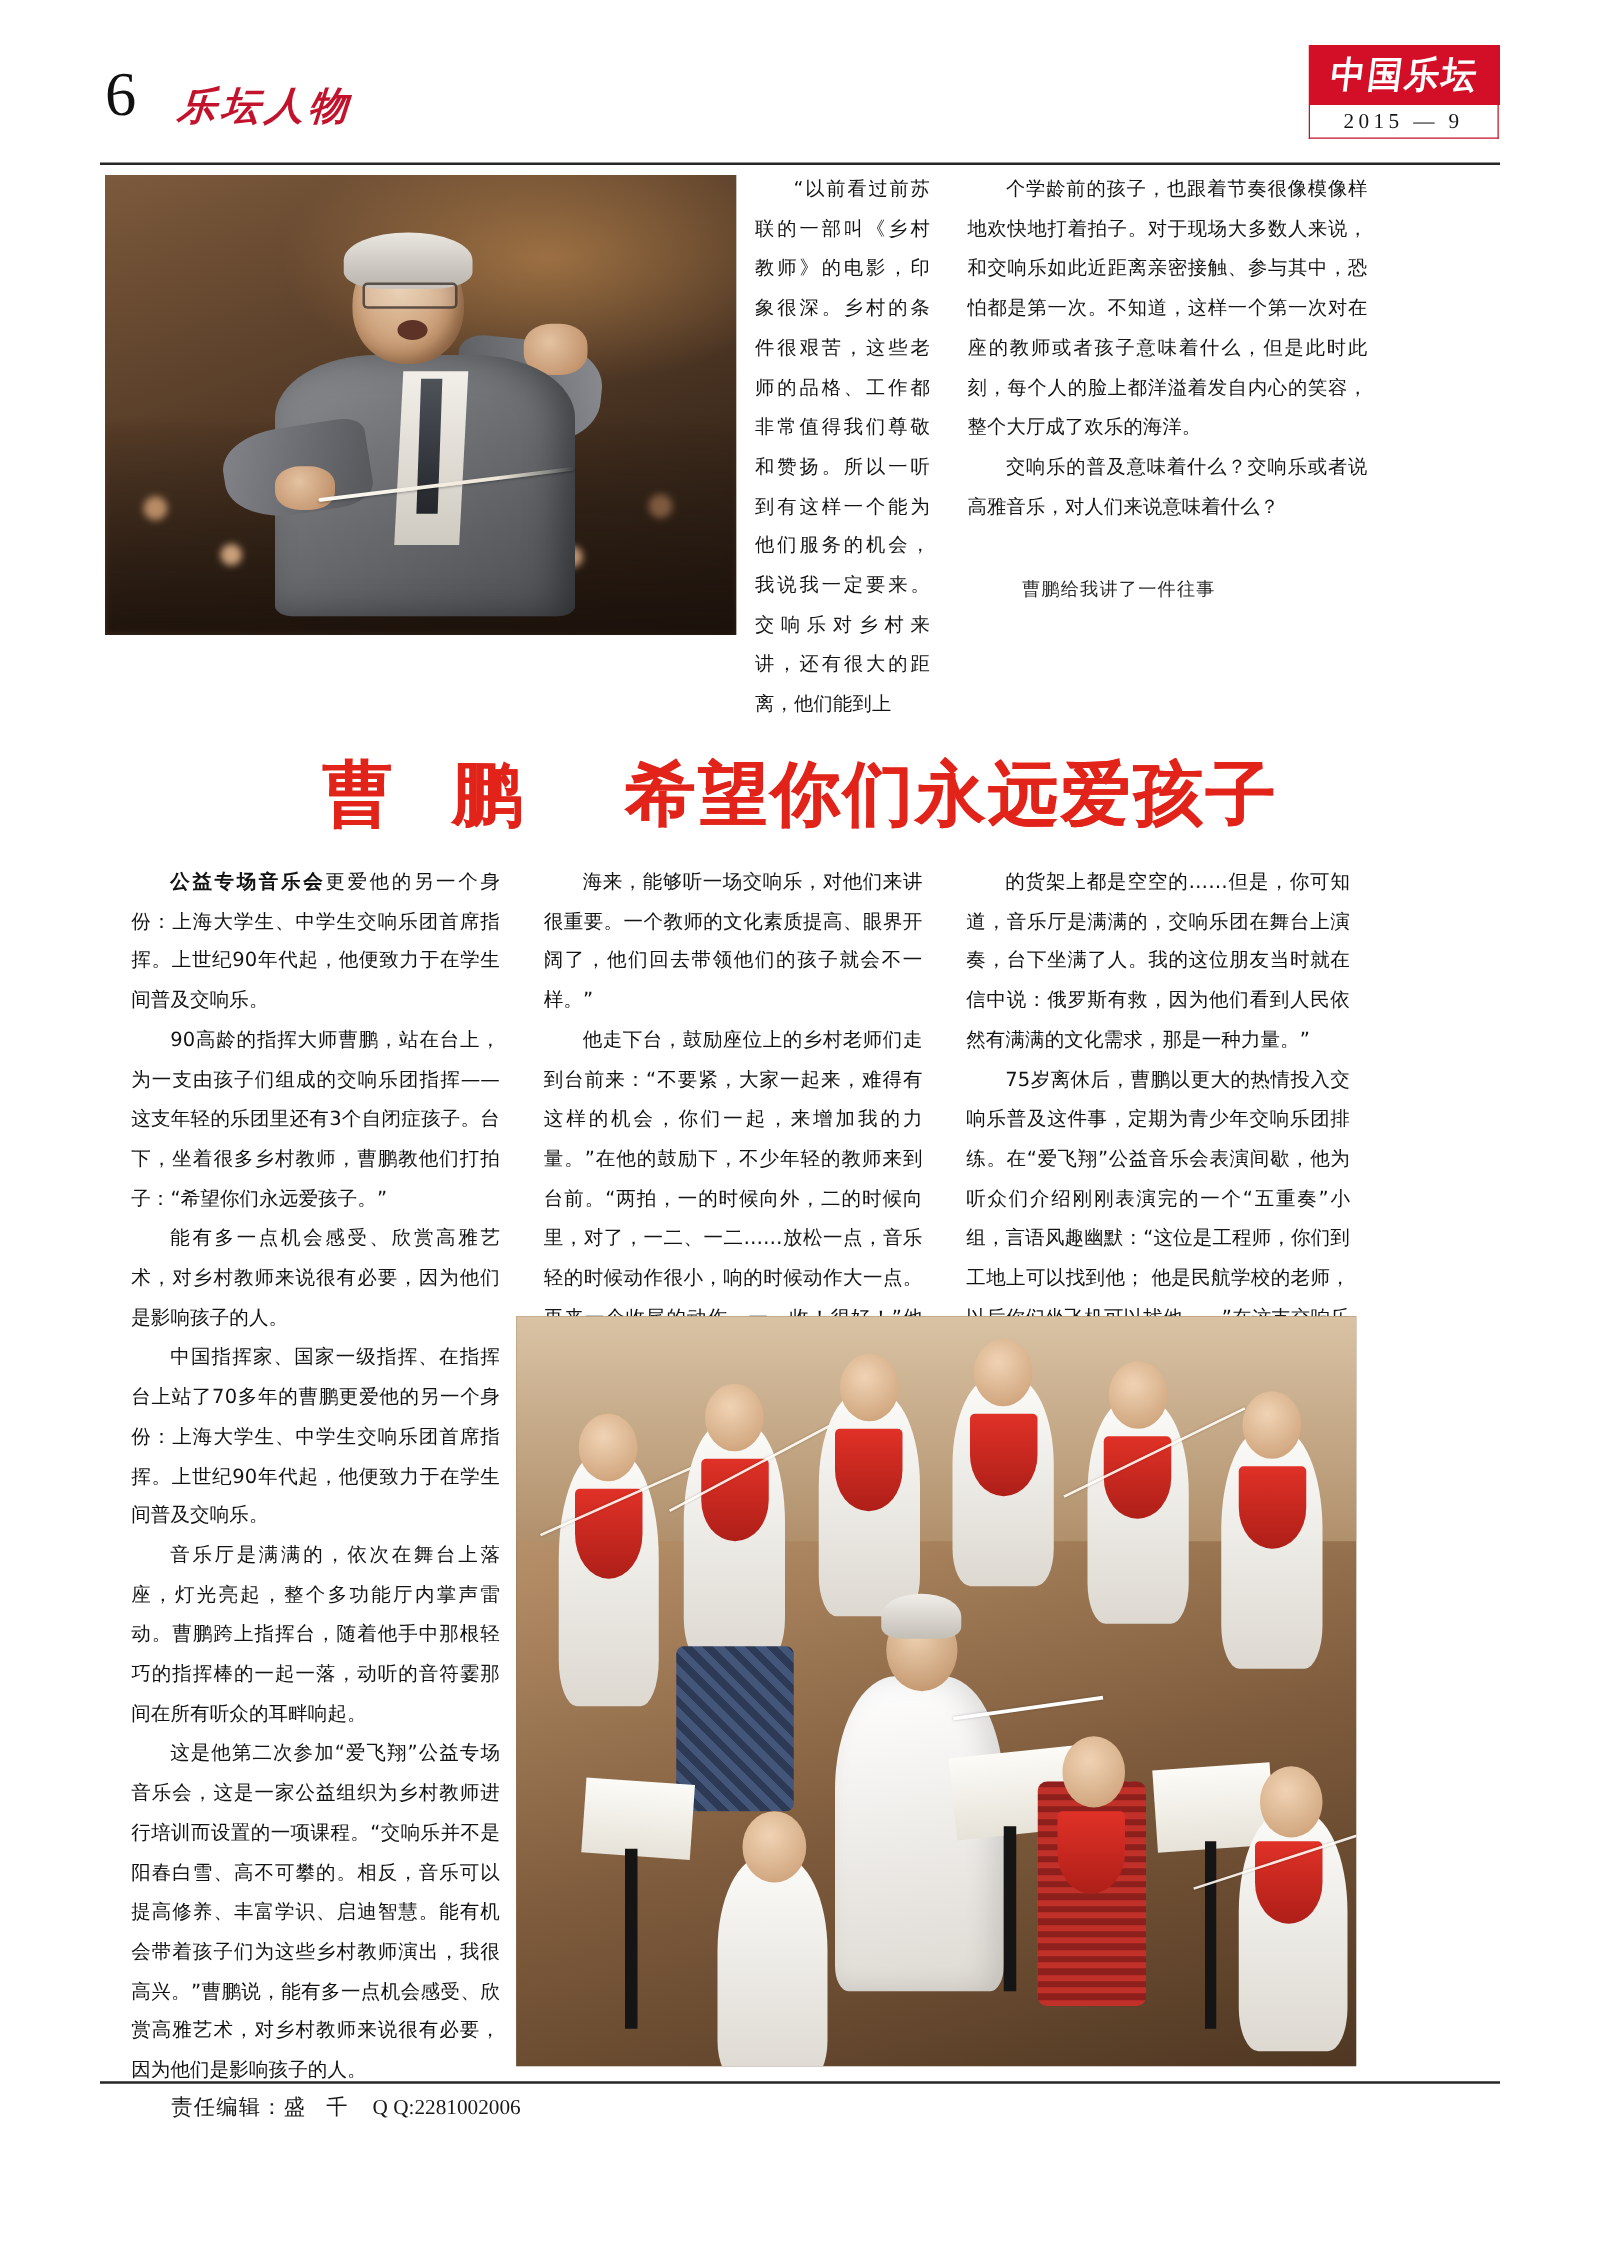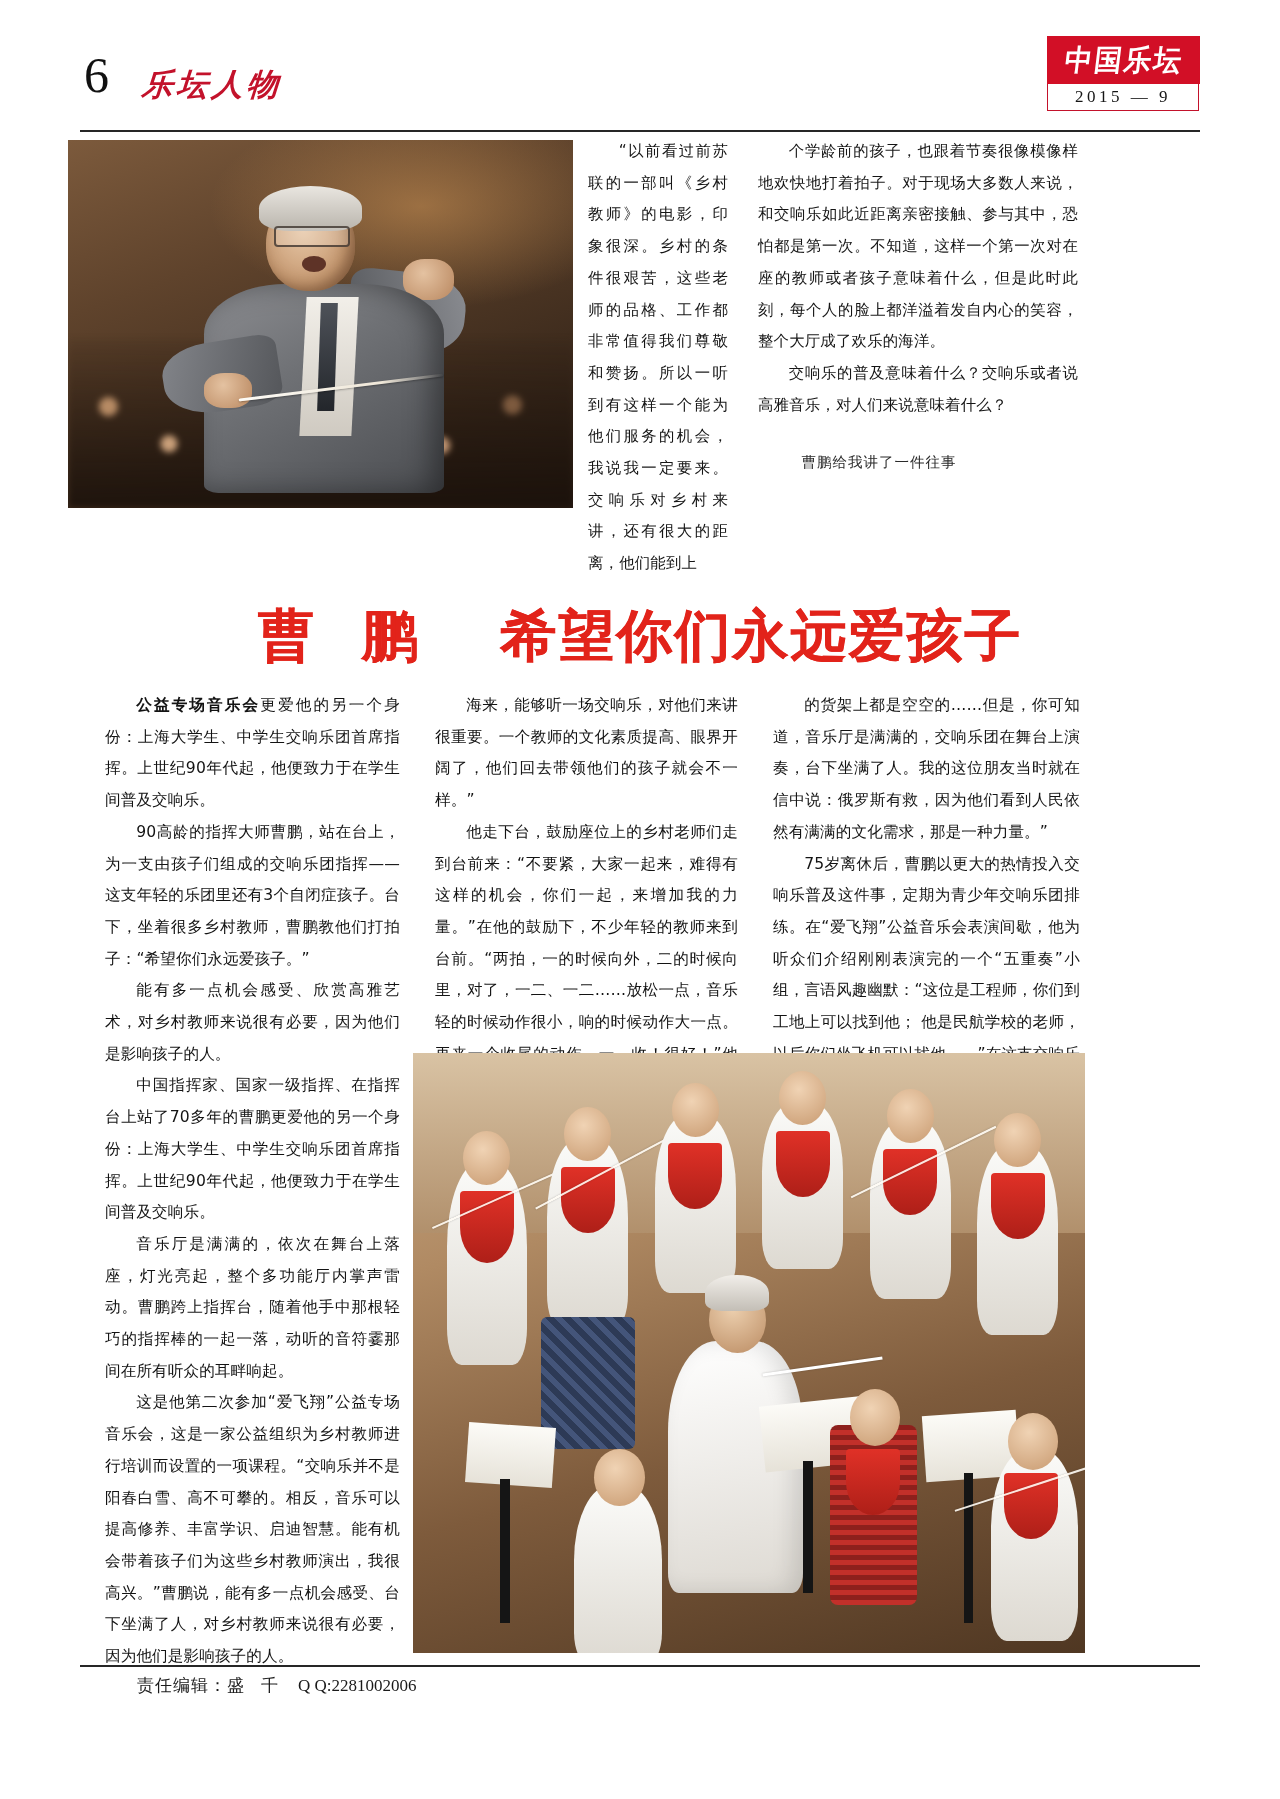--- a/index.html
+++ b/index.html
@@ -61,21 +61,21 @@
     white-space:nowrap;
   }
 
   .rule-top{
     position:absolute;left:80px;right:80px;top:130px;
     border-top:2.4px solid #262626;
   }
 
   
   .top-zone{
-    position:absolute;left:68px;top:140px;width:1120px;height:375px;text-decoration:underline;
+    position:absolute;left:84px;top:140px;width:1120px;height:375px;text-decoration:underline;
   }
   .photo-top{
     position:absolute;left:0;top:0;width:505px;height:368px;
     background:#3a2a20;overflow:hidden;
   }
 
   .topcol{
     position:absolute;top:-4px;width:140px;
     font-size:15.4px;line-height:31.7px;
     text-align:justify;text-justify:inter-ideograph;
@@ -263,38 +263,38 @@
       </div>
     </div>
 
     <div class="topcol" id="topcol-a">
       <p>“以前看过前苏联的一部叫《乡村教师》的电影，印象很深。乡村的条件很艰苦，这些老师的品格、工作都非常值得我们尊敬和赞扬。所以一听到有这样一个能为他们服务的机会，我说我一定要来。交响乐对乡村来讲，还有很大的距离，他们能到上</p>
     </div>
 
     <div class="topcol" id="topcol-b">
       <p>个学龄前的孩子，也跟着节奏很像模像样地欢快地打着拍子。对于现场大多数人来说，和交响乐如此近距离亲密接触、参与其中，恐怕都是第一次。不知道，这样一个第一次对在座的教师或者孩子意味着什么，但是此时此刻，每个人的脸上都洋溢着发自内心的笑容，整个大厅成了欢乐的海洋。</p>
       <p>交响乐的普及意味着什么？交响乐或者说高雅音乐，对人们来说意味着什么？</p>
-      <p class="kai" style="text-indent:3em;margin-top:26px;">曹鹏给我讲了一件往事</p>
+      <p class="kai" style="text-indent:3em;margin-top:36px;">曹鹏给我讲了一件往事</p>
     </div>
   </div>
 
   <div class="headline">
     <span class="nm">曹 鹏</span>
     <span style="display:inline-block;width:26px"></span>
     <span>希望你们永远爱孩子</span>
   </div>
 
   <div class="body-zone">
     <div class="bcol" id="bcol1">
         <p><span class="lead">公益专场音乐会</span>更爱他的另一个身份：上海大学生、中学生交响乐团首席指挥。上世纪90年代起，他便致力于在学生间普及交响乐。</p>
         <p>90高龄的指挥大师曹鹏，站在台上，为一支由孩子们组成的交响乐团指挥——这支年轻的乐团里还有3个自闭症孩子。台下，坐着很多乡村教师，曹鹏教他们打拍子：“希望你们永远爱孩子。”</p>
         <p>能有多一点机会感受、欣赏高雅艺术，对乡村教师来说很有必要，因为他们是影响孩子的人。</p>
         <p>中国指挥家、国家一级指挥、在指挥台上站了70多年的曹鹏更爱他的另一个身份：上海大学生、中学生交响乐团首席指挥。上世纪90年代起，他便致力于在学生间普及交响乐。</p>
         <p>音乐厅是满满的，依次在舞台上落座，灯光亮起，整个多功能厅内掌声雷动。曹鹏跨上指挥台，随着他手中那根轻巧的指挥棒的一起一落，动听的音符霎那间在所有听众的耳畔响起。</p>
-        <p>这是他第二次参加“爱飞翔”公益专场音乐会，这是一家公益组织为乡村教师进行培训而设置的一项课程。“交响乐并不是阳春白雪、高不可攀的。相反，音乐可以提高修养、丰富学识、启迪智慧。能有机会带着孩子们为这些乡村教师演出，我很高兴。”曹鹏说，能有多一点机会感受、台下坐满了人，对乡村教师来说很有必要，因为他们是影响孩子的人。</p>
+        <p>这是他第二次参加“爱飞翔”公益专场音乐会，这是一家公益组织为乡村教师进行培训而设置的一项课程。“交响乐并不是阳春白雪、高不可攀的。相反，音乐可以提高修养、丰富学识、启迪智慧。能有机会带着孩子们为这些乡村教师演出，我很高兴。”曹鹏说，能有多一点机会感受、欣赏高雅艺术，对乡村教师来说很有必要，因为他们是影响孩子的人。</p>
       </div>
     <div class="bcol" id="bcol2">
         <p>海来，能够听一场交响乐，对他们来讲很重要。一个教师的文化素质提高、眼界开阔了，他们回去带领他们的孩子就会不一样。”</p>
         <p>他走下台，鼓励座位上的乡村老师们走到台前来：“不要紧，大家一起来，难得有这样的机会，你们一起，来增加我的力量。”在他的鼓励下，不少年轻的教师来到台前。“两拍，一的时候向外，二的时候向里，对了，一二、一二……放松一点，音乐轻的时候动作很小，响的时候动作大一点。再来一个收尾的动作，一、收！很好！”他把最基础的指挥动作手把手地教给大家。</p>
         <p>曹鹏带领着教师们一起指挥了一段《卡门序曲》，不仅仅是台前的他们，台下几乎所有的听众都举起了双手参与进来，包括几</p>
       </div>
     <div class="bcol" id="bcol3">
         <p>的货架上都是空空的……但是，你可知道，音乐厅是满满的，交响乐团在舞台上演奏，台下坐满了人。我的这位朋友当时就在信中说：俄罗斯有救，因为他们看到人民依然有满满的文化需求，那是一种力量。”</p>
         <p>75岁离休后，曹鹏以更大的热情投入交响乐普及这件事，定期为青少年交响乐团排练。在“爱飞翔”公益音乐会表演间歇，他为听众们介绍刚刚表演完的一个“五重奏”小组，言语风趣幽默：“这位是工程师，你们到工地上可以找到他； 他是民航学校的老师，以后你们坐飞机可以找他……”在这支交响乐队伍里，有来自各行各业的“业余选手”，但他们都有一个共同的特点，热爱音乐。</p>
       </div>

